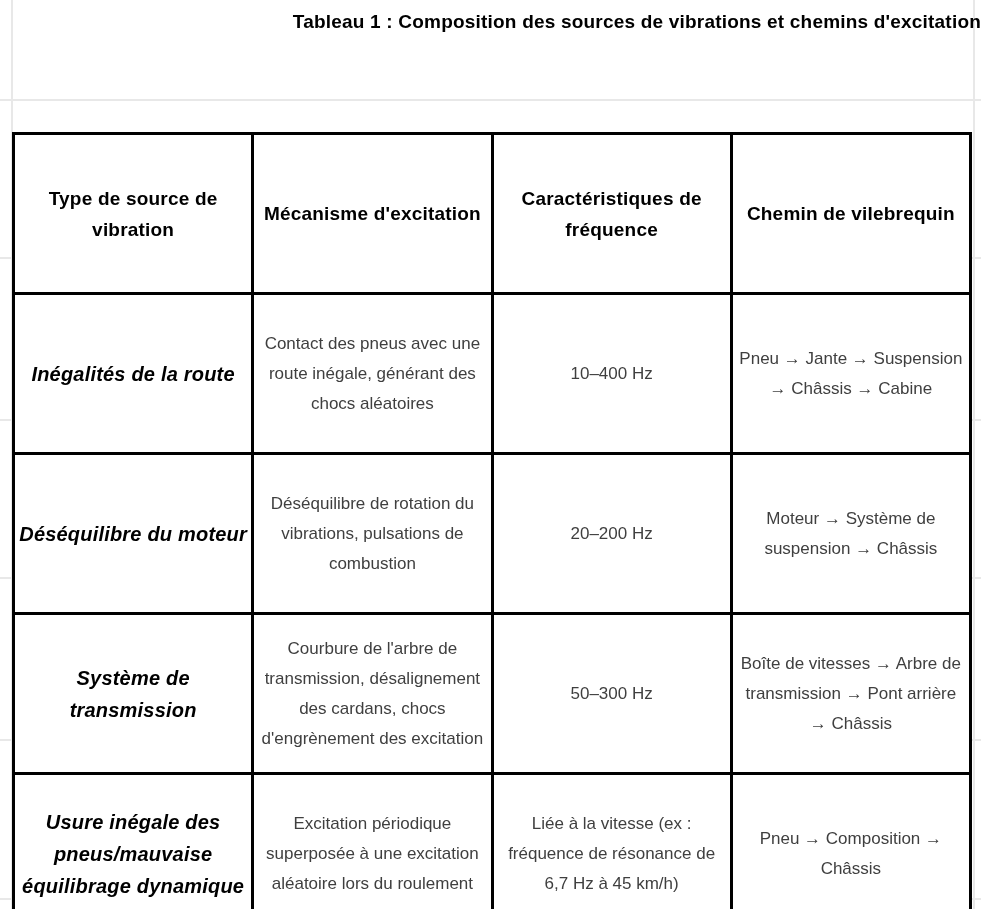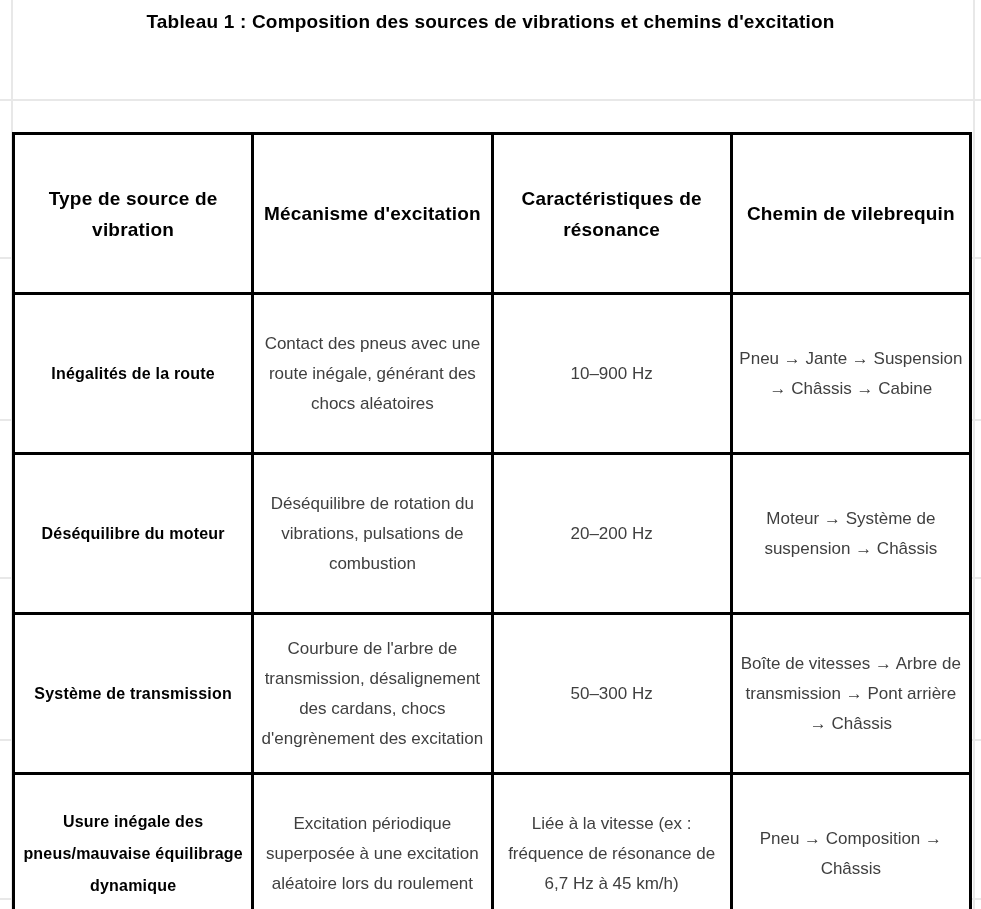--- a/index.html
+++ b/index.html
@@ -13,21 +13,21 @@
     height: 909px;
     background: #ffffff;
     overflow: hidden;
     font-family: "Liberation Sans", "DejaVu Sans", sans-serif;
   }
   .caption {
     position: absolute;
     top: 11px;
     left: 0;
     width: 100%;
-    text-align: center;
+    text-align: right;
     font-size: 19px;
     font-weight: 700;
     color: #000000;
     letter-spacing: 0.2px;
     z-index: 2;
   }
   
   .guide {
     position: absolute;
     background: #e8e8e8;
@@ -57,25 +57,26 @@
     background: #ffffff;
   }
   table.main th {
     font-size: 19px;
     font-weight: 700;
     color: #000000;
     line-height: 31px;
     letter-spacing: 0.2px;
   }
   td.rowhead {
-    font-size: 16px;
+    font-size: 20px;
     font-weight: 700;
     color: #000000;
     line-height: 32px;
     letter-spacing: 0.2px;
+    font-style: italic;
   }
   td.body {
     font-size: 17px;
     font-weight: 400;
     color: #3f3f3f;
     line-height: 30px;
   }
   table.main tr { height: 160px; }
 </style>
 </head>
@@ -98,29 +99,29 @@
     <colgroup>
       <col style="width:25%">
         <col style="width:25%">
         <col style="width:25%">
         <col style="width:25%">
     </colgroup>
     <thead>
       <tr>
         <th>Type de source de vibration</th>
         <th>Mécanisme d'excitation</th>
-        <th>Caractéristiques de résonance</th>
+        <th>Caractéristiques de fréquence</th>
         <th>Chemin de vilebrequin</th>
       </tr>
     </thead>
     <tbody>
       <tr>
         <td class="rowhead">Inégalités de la route</td>
         <td class="body">Contact des pneus avec une route inégale, générant des chocs aléatoires</td>
-        <td class="body">10–900 Hz</td>
+        <td class="body">10–400 Hz</td>
         <td class="body">Pneu → Jante → Suspension → Châssis → Cabine</td>
       </tr>
       <tr>
         <td class="rowhead">Déséquilibre du moteur</td>
         <td class="body">Déséquilibre de rotation du vibrations, pulsations de combustion</td>
         <td class="body">20–200 Hz</td>
         <td class="body">Moteur → Système de suspension → Châssis</td>
       </tr>
       <tr>
         <td class="rowhead">Système de transmission</td>

